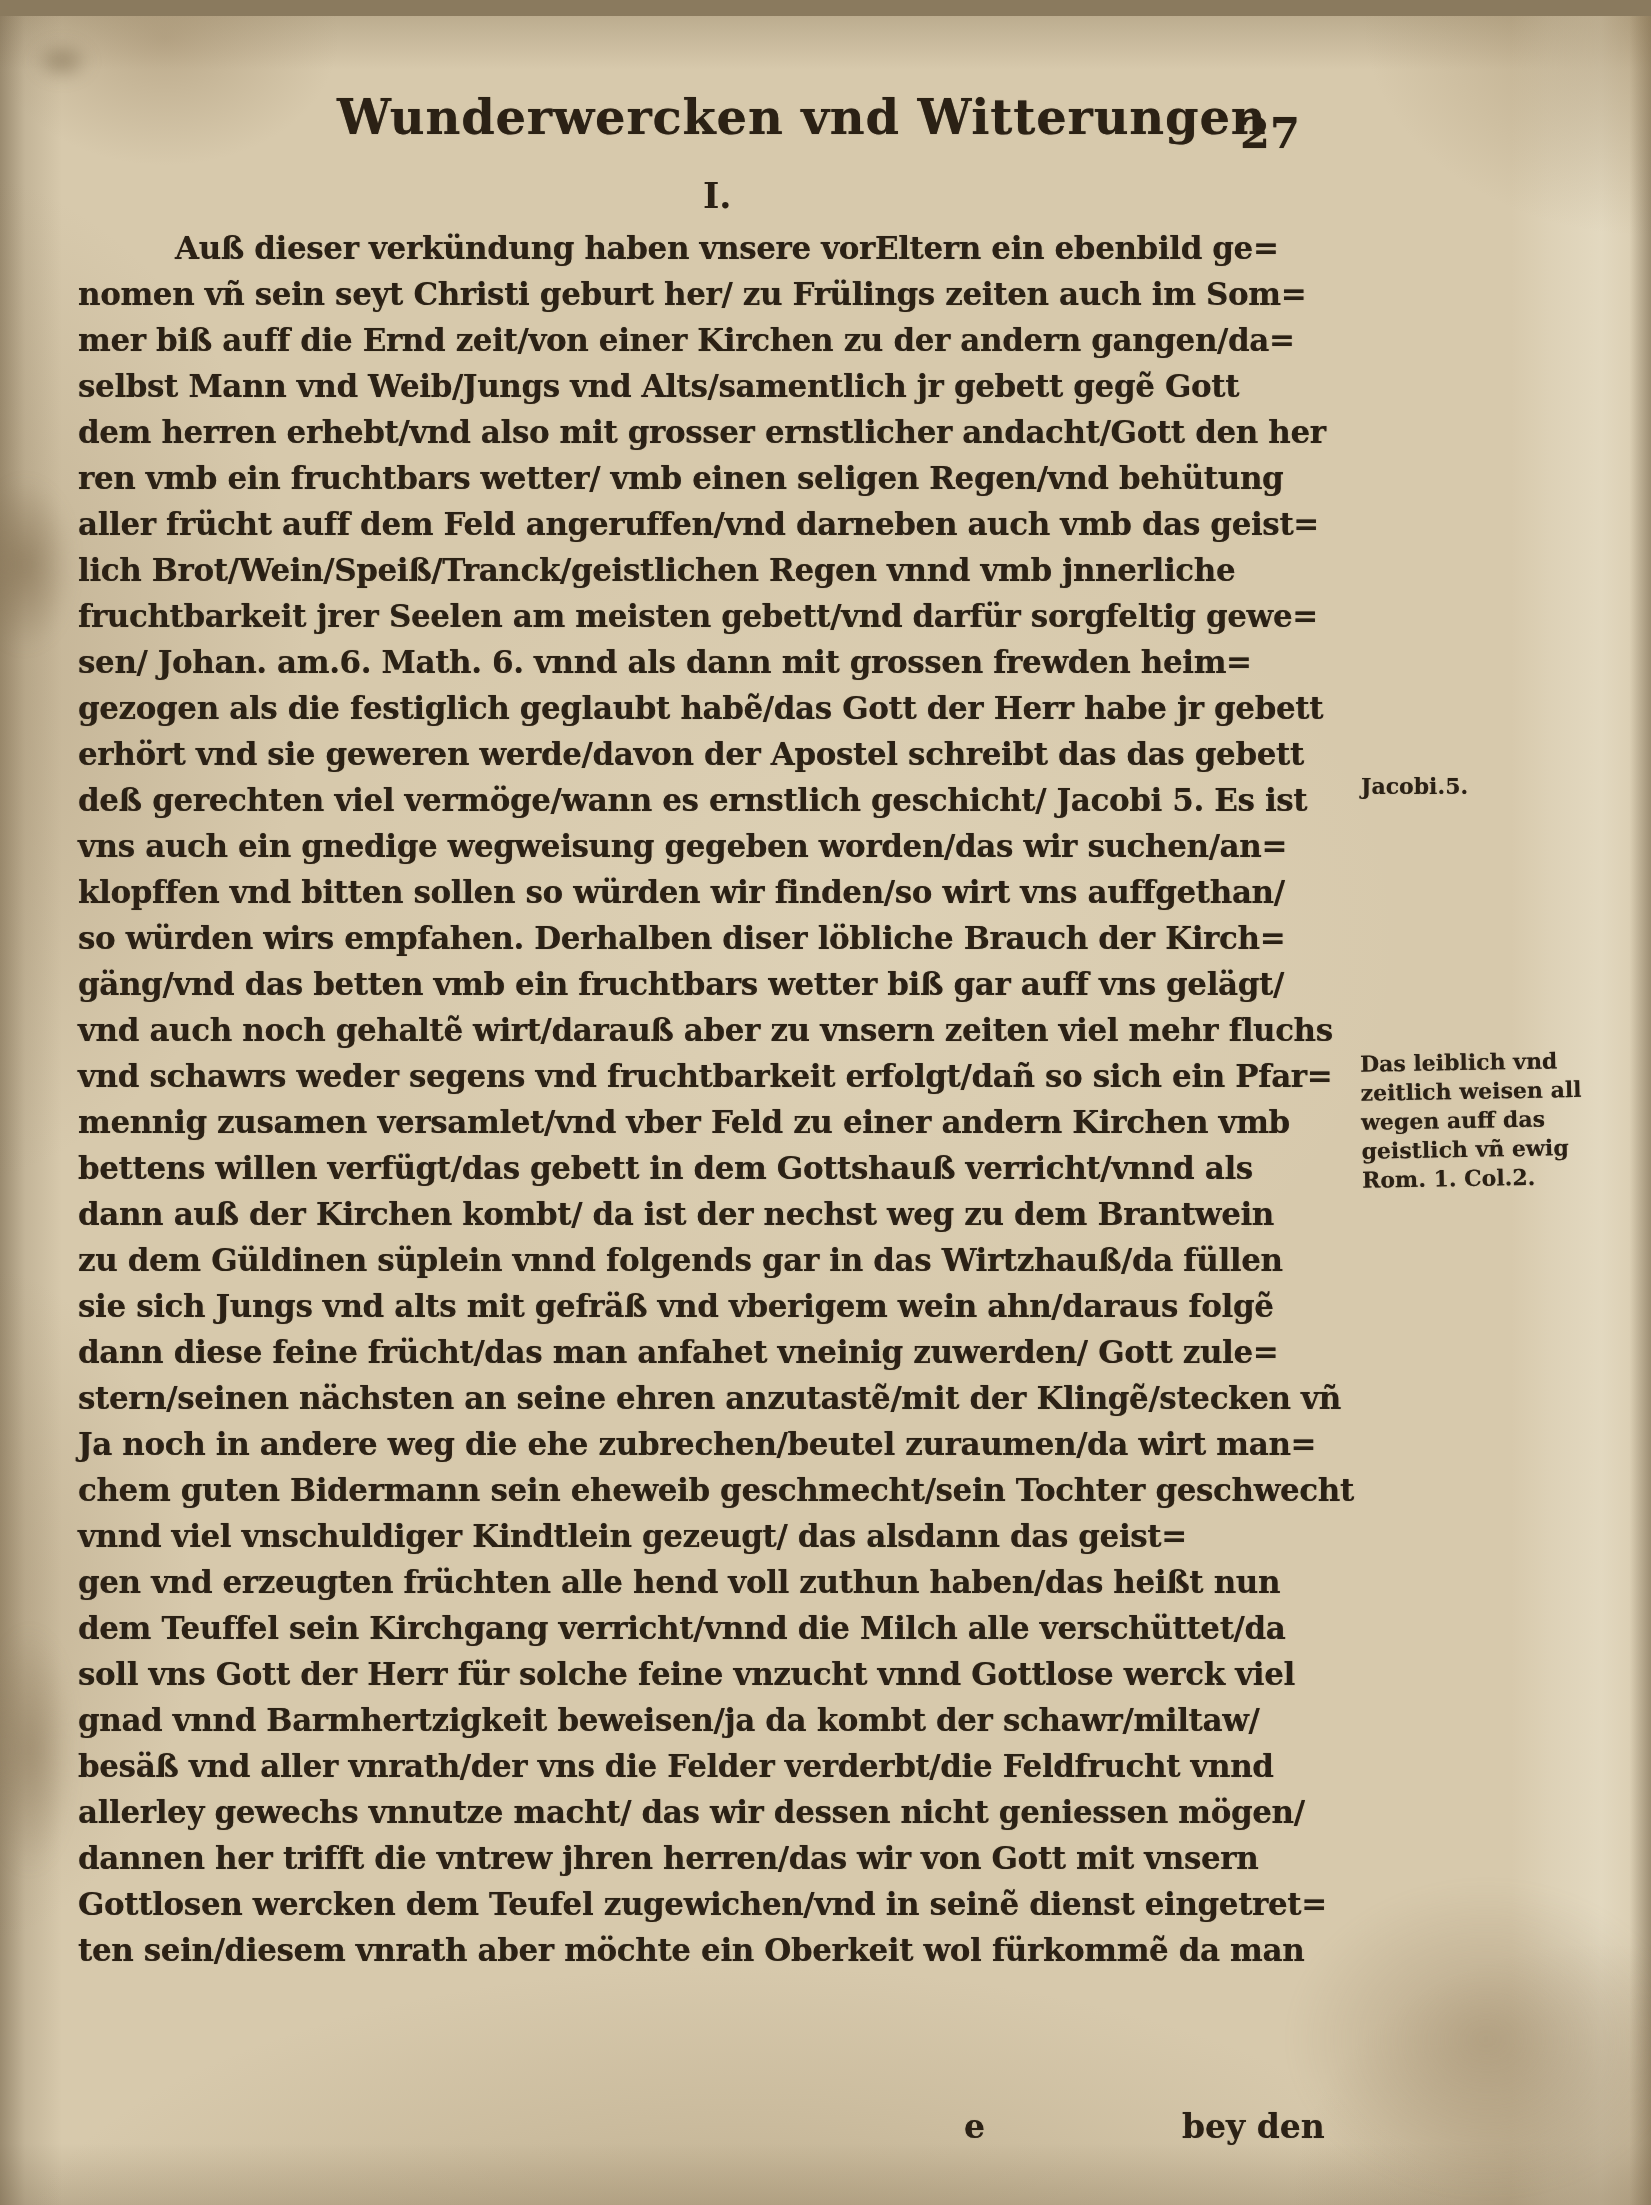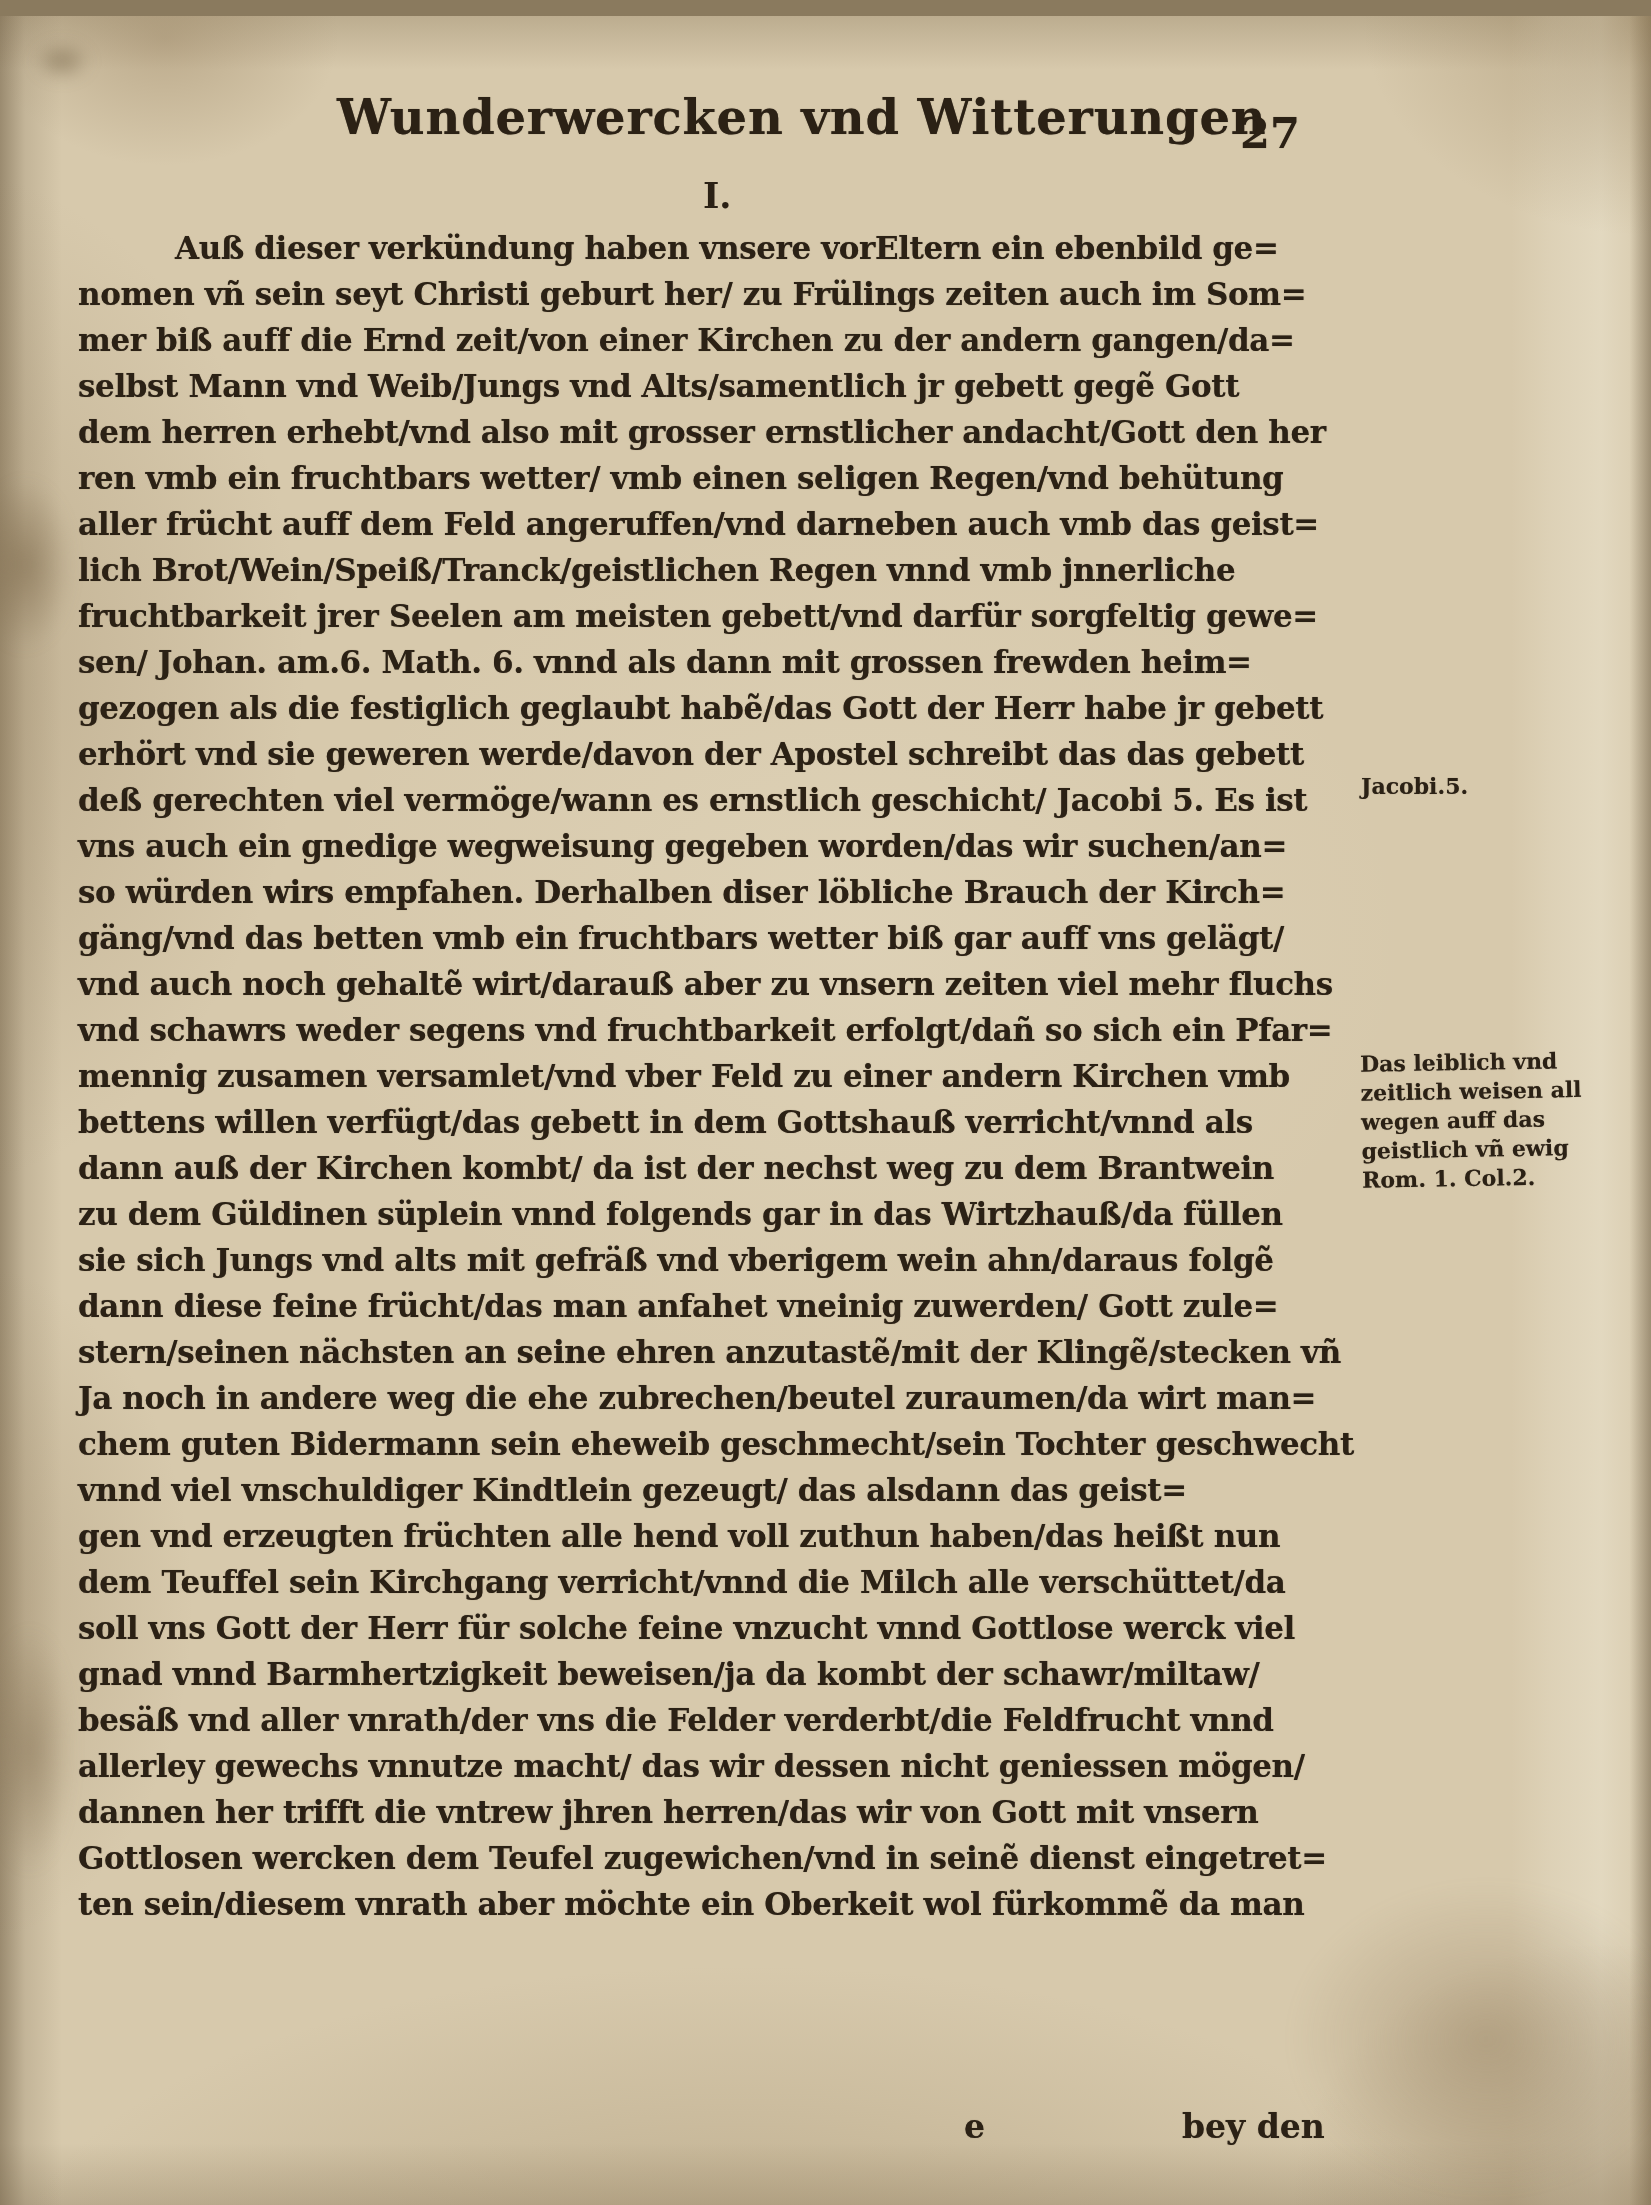--- a/index.html
+++ b/index.html
@@ -96,20 +96,21 @@
     <div class="line">dem herren erhebt/vnd also mit grosser ernstlicher andacht/Gott den her</div>
     <div class="line">ren vmb ein fruchtbars wetter/ vmb einen seligen Regen/vnd behütung</div>
     <div class="line">aller frücht auff dem Feld angeruffen/vnd darneben auch vmb das geist=</div>
     <div class="line">lich Brot/Wein/Speiß/Tranck/geistlichen Regen vnnd vmb jnnerliche</div>
     <div class="line">fruchtbarkeit jrer Seelen am meisten gebett/vnd darfür sorgfeltig gewe=</div>
     <div class="line">sen/ Johan. am.6. Math. 6. vnnd als dann mit grossen frewden heim=</div>
     <div class="line">gezogen als die festiglich geglaubt habẽ/das Gott der Herr habe jr gebett</div>
     <div class="line">erhört vnd sie geweren werde/davon der Apostel schreibt das das gebett</div>
     <div class="line">deß gerechten viel vermöge/wann es ernstlich geschicht/ Jacobi 5. Es ist</div>
     <div class="line">vns auch ein gnedige wegweisung gegeben worden/das wir suchen/an=</div>
+    <div class="line">klopffen vnd bitten sollen so würden wir finden/so wirt vns auffgethan/</div>
     <div class="line">so würden wirs empfahen. Derhalben diser löbliche Brauch der Kirch=</div>
     <div class="line">gäng/vnd das betten vmb ein fruchtbars wetter biß gar auff vns gelägt/</div>
     <div class="line">vnd auch noch gehaltẽ wirt/darauß aber zu vnsern zeiten viel mehr fluchs</div>
     <div class="line">vnd schawrs weder segens vnd fruchtbarkeit erfolgt/dañ so sich ein Pfar=</div>
     <div class="line">mennig zusamen versamlet/vnd vber Feld zu einer andern Kirchen vmb</div>
     <div class="line">bettens willen verfügt/das gebett in dem Gottshauß verricht/vnnd als</div>
     <div class="line">dann auß der Kirchen kombt/ da ist der nechst weg zu dem Brantwein</div>
     <div class="line">zu dem Güldinen süplein vnnd folgends gar in das Wirtzhauß/da füllen</div>
     <div class="line">sie sich Jungs vnd alts mit gefräß vnd vberigem wein ahn/daraus folgẽ</div>
     <div class="line">dann diese feine frücht/das man anfahet vneinig zuwerden/ Gott zule=</div>

